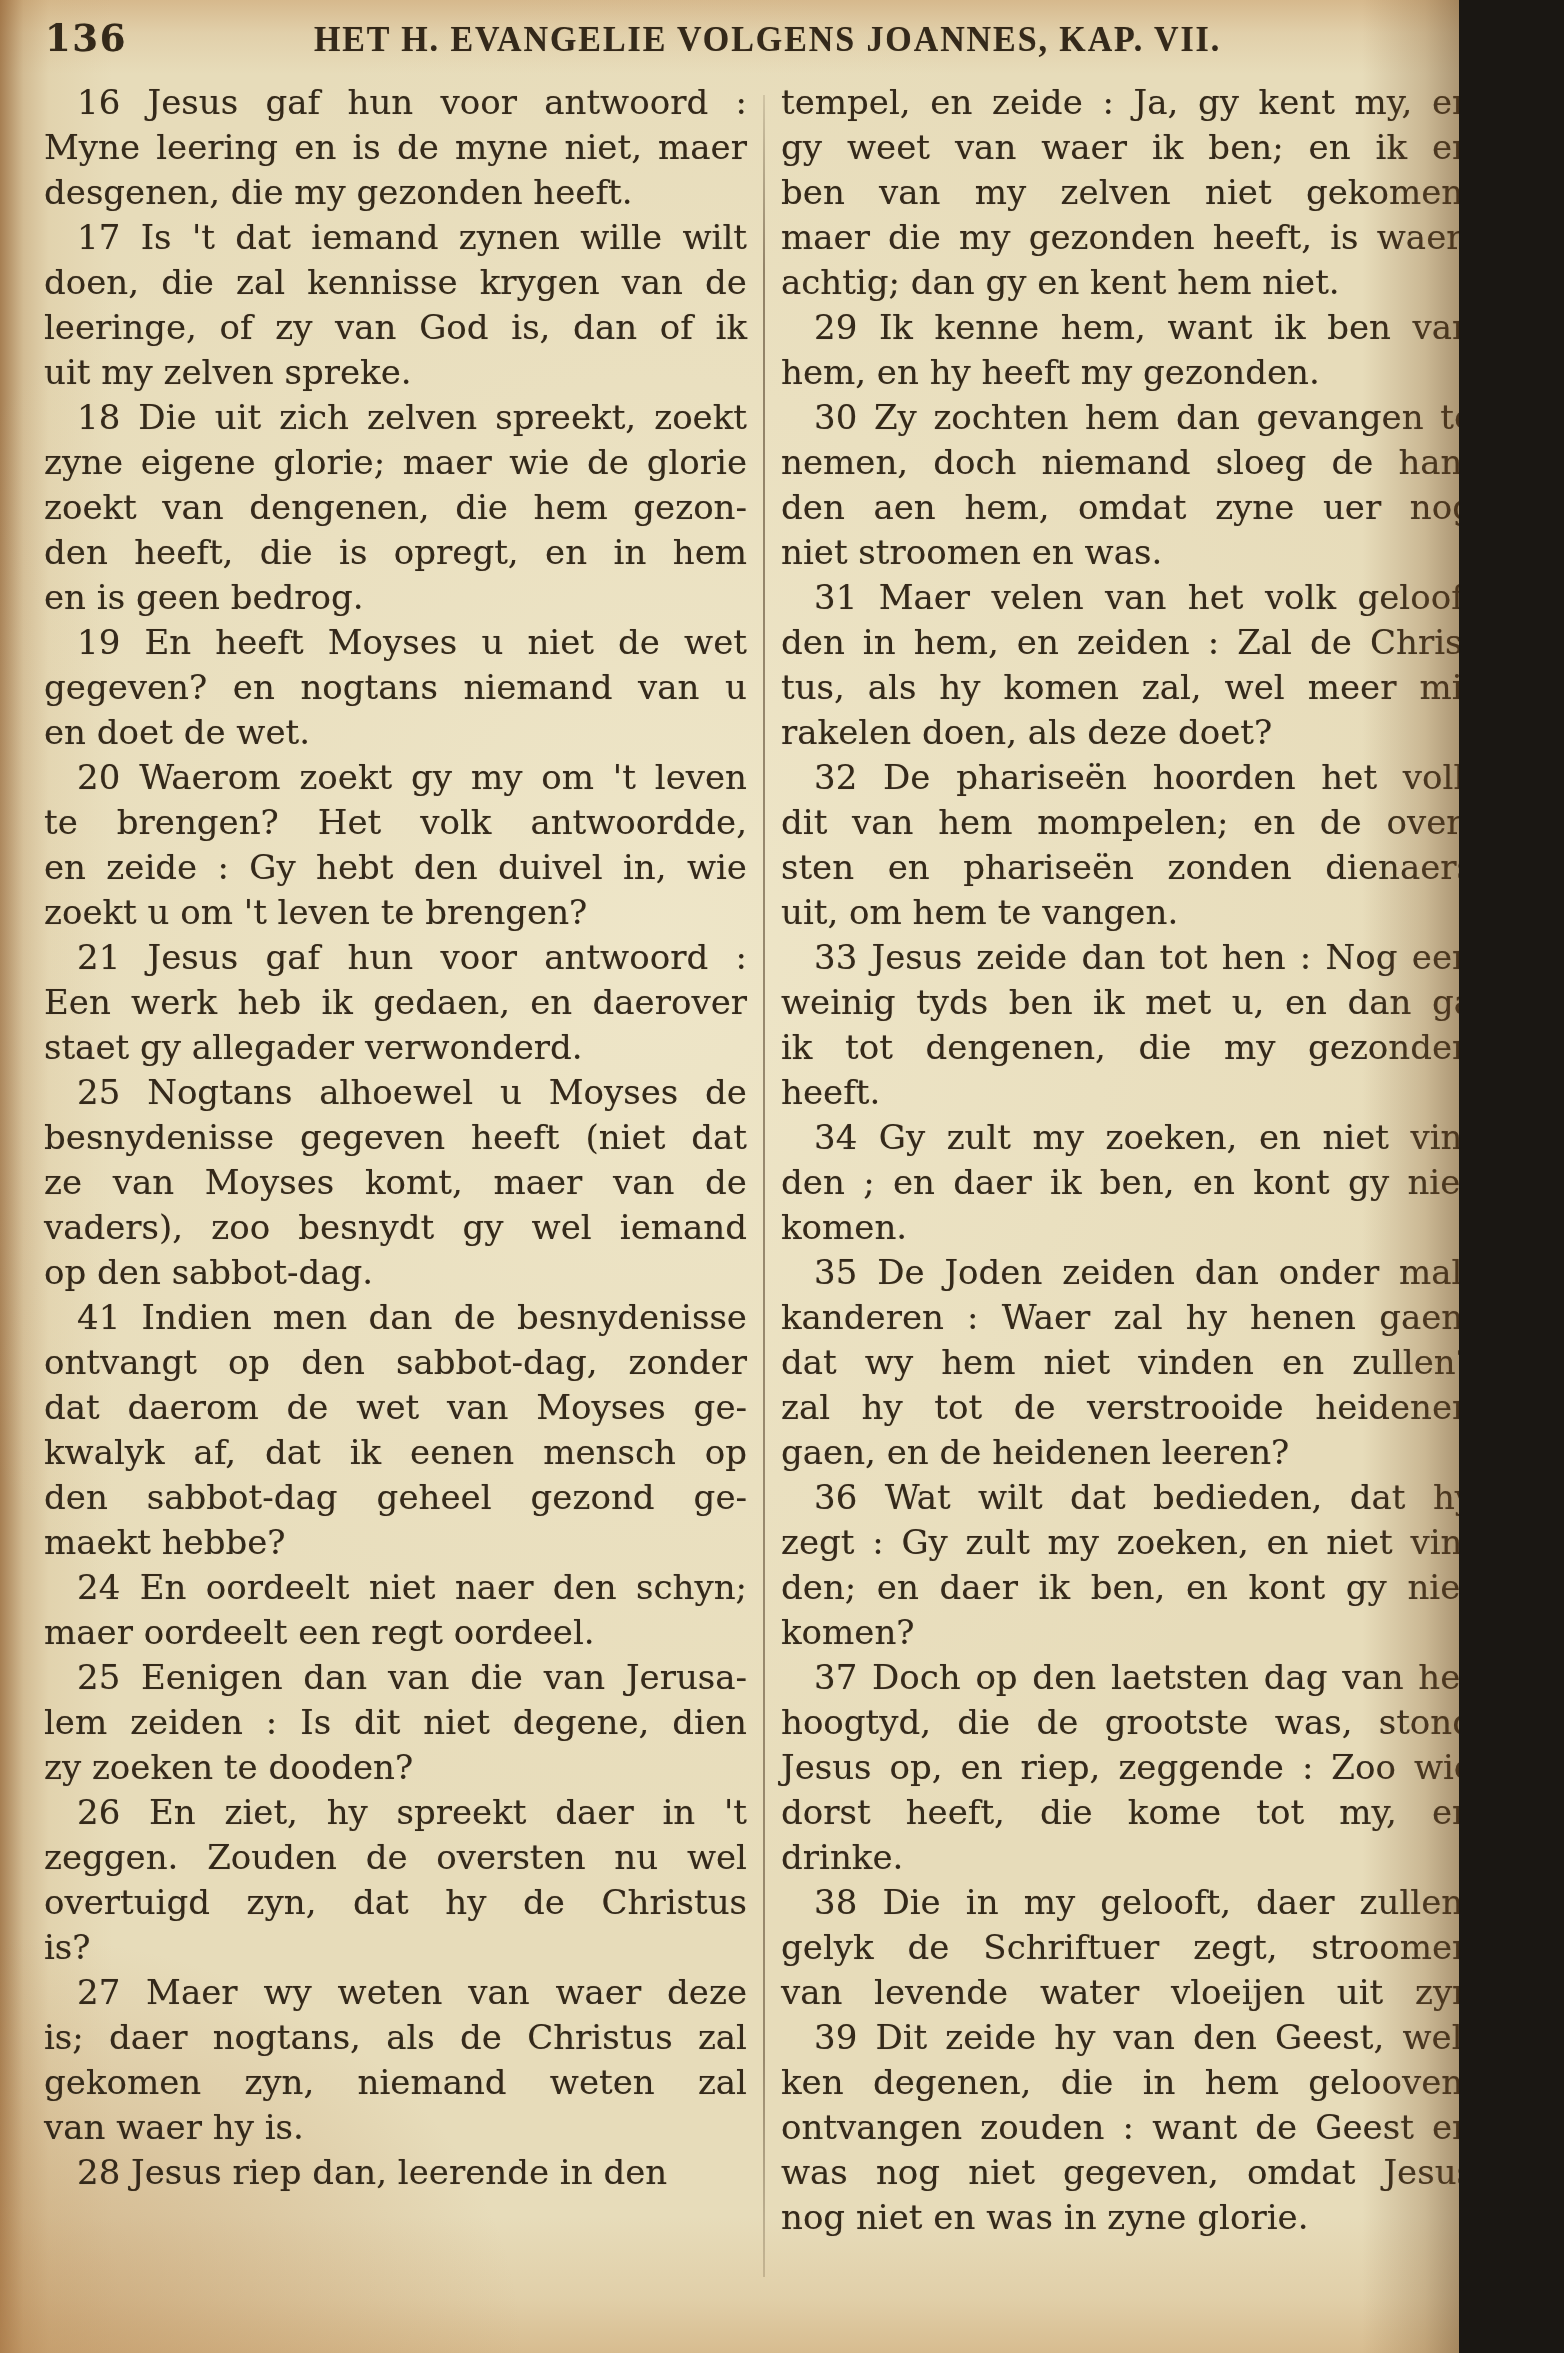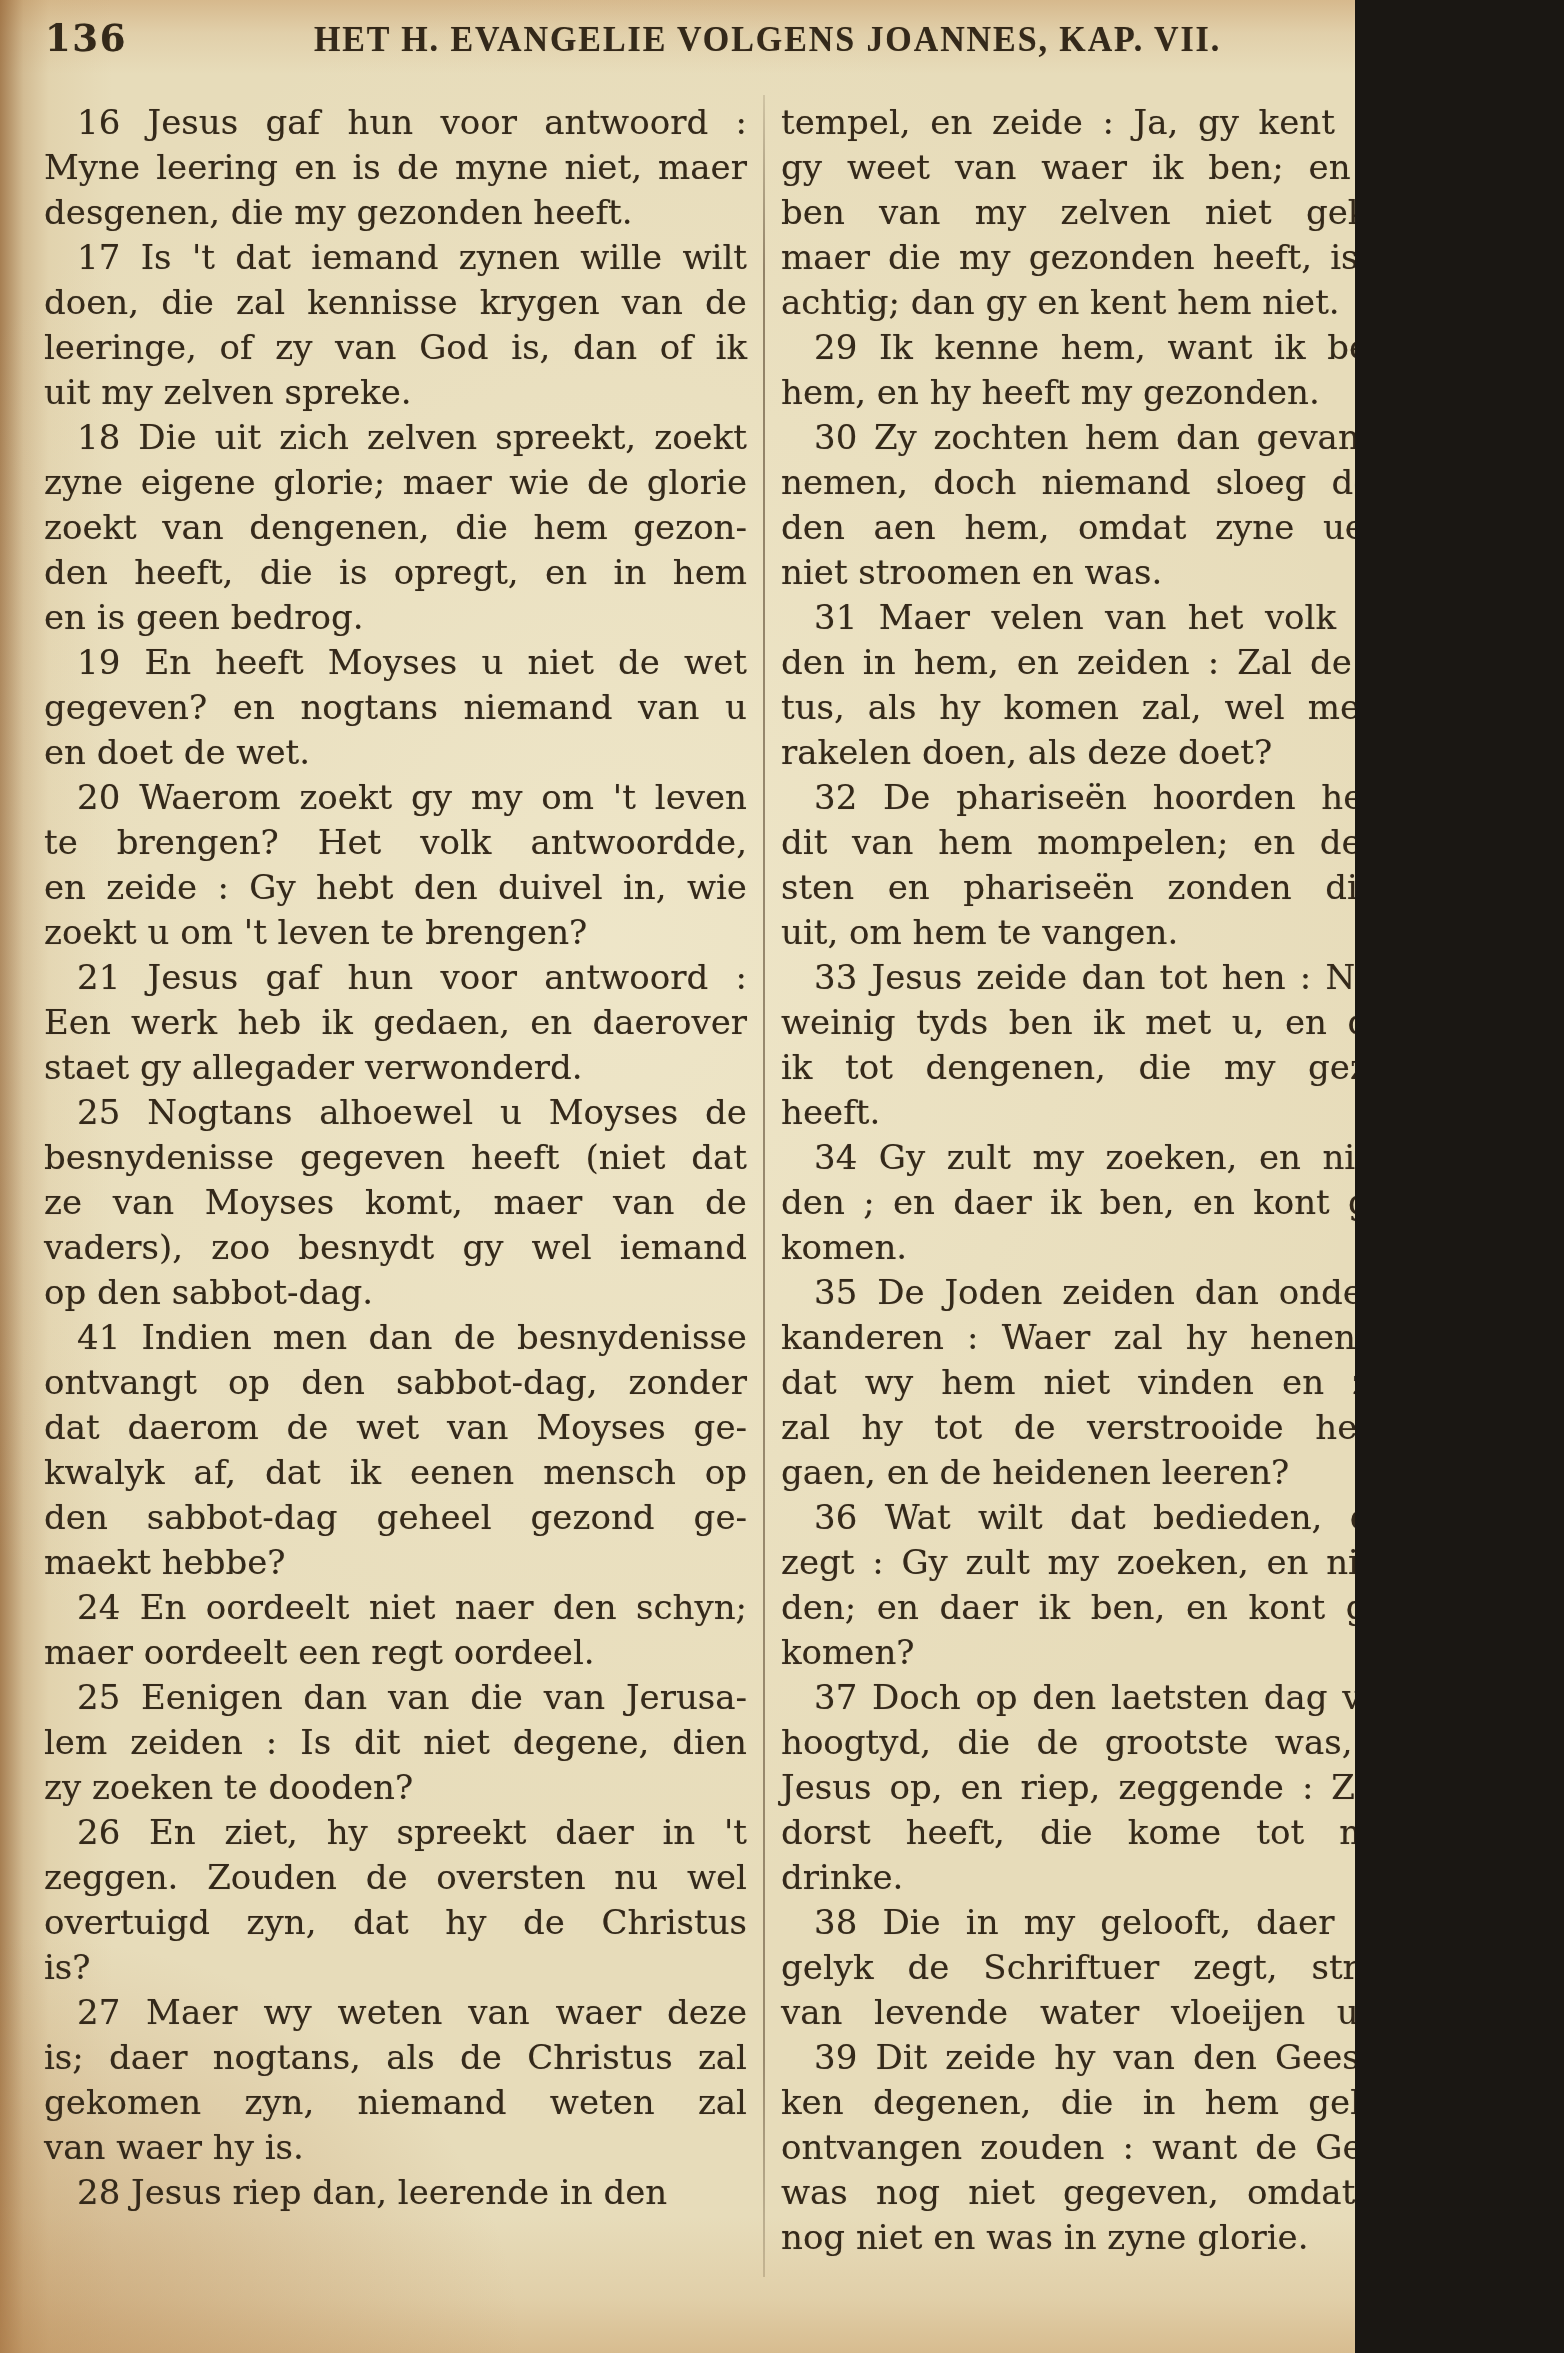--- a/index.html
+++ b/index.html
@@ -1,18 +1,18 @@
 <!DOCTYPE html>
 <html style="font-size:12.5px"><head>
 <meta charset="utf-8">
 <style>
   html,body{margin:0;padding:0;background:#1a1713;}
   .photo{
     position:relative;
-    width:1355px;height:2354px;
+    width:1459px;height:2354px;
     overflow:hidden;
     background:
       radial-gradient(782px 642px at 1% 100%, rgba(183,134,82,0.55), rgba(0,0,0,0) 65%),
       radial-gradient(1056px 1291px at 45% 40%, rgba(245,239,214,0.50), rgba(0,0,0,0) 75%),
       linear-gradient(90deg, rgba(150,103,56,0.80) 0px, rgba(180,140,90,0.40) 23.5px, rgba(205,175,125,0.20) 49px, rgba(0,0,0,0) 113px),
       linear-gradient(180deg, rgba(198,150,96,0.50) 0px, rgba(198,150,96,0.18) 33px, rgba(0,0,0,0) 74px),
       linear-gradient(0deg, rgba(200,156,100,0.50) 0px, rgba(200,156,100,0.20) 56px, rgba(0,0,0,0) 137px),
       #e7dcba;
     font-family:"DejaVu Serif", serif;
     color:#34291a;
@@ -25,21 +25,21 @@
   .title{
     position:absolute;left:110px;top:20.3px;width:1315px;
     text-align:center;
     font-family:"Liberation Serif", serif;
     font-size:35px;font-weight:bold;letter-spacing:2px;
     transform:scaleX(0.97);
     text-shadow:0 0 0.8px rgba(40,30,16,0.40);
     white-space:nowrap;
   }
   .col{
-    position:absolute;top:100px;
+    position:absolute;top:80px;
     font-size:34px;line-height:45px;
     text-shadow:0 0 0.8px rgba(40,30,16,0.35);
   }
   .col-left{left:44px;width:703px;}
   .col-right{left:781px;width:693px;}
   .verse{margin:0;}
   .line{
     height:45px;
     text-align:justify;
     text-align-last:justify;

